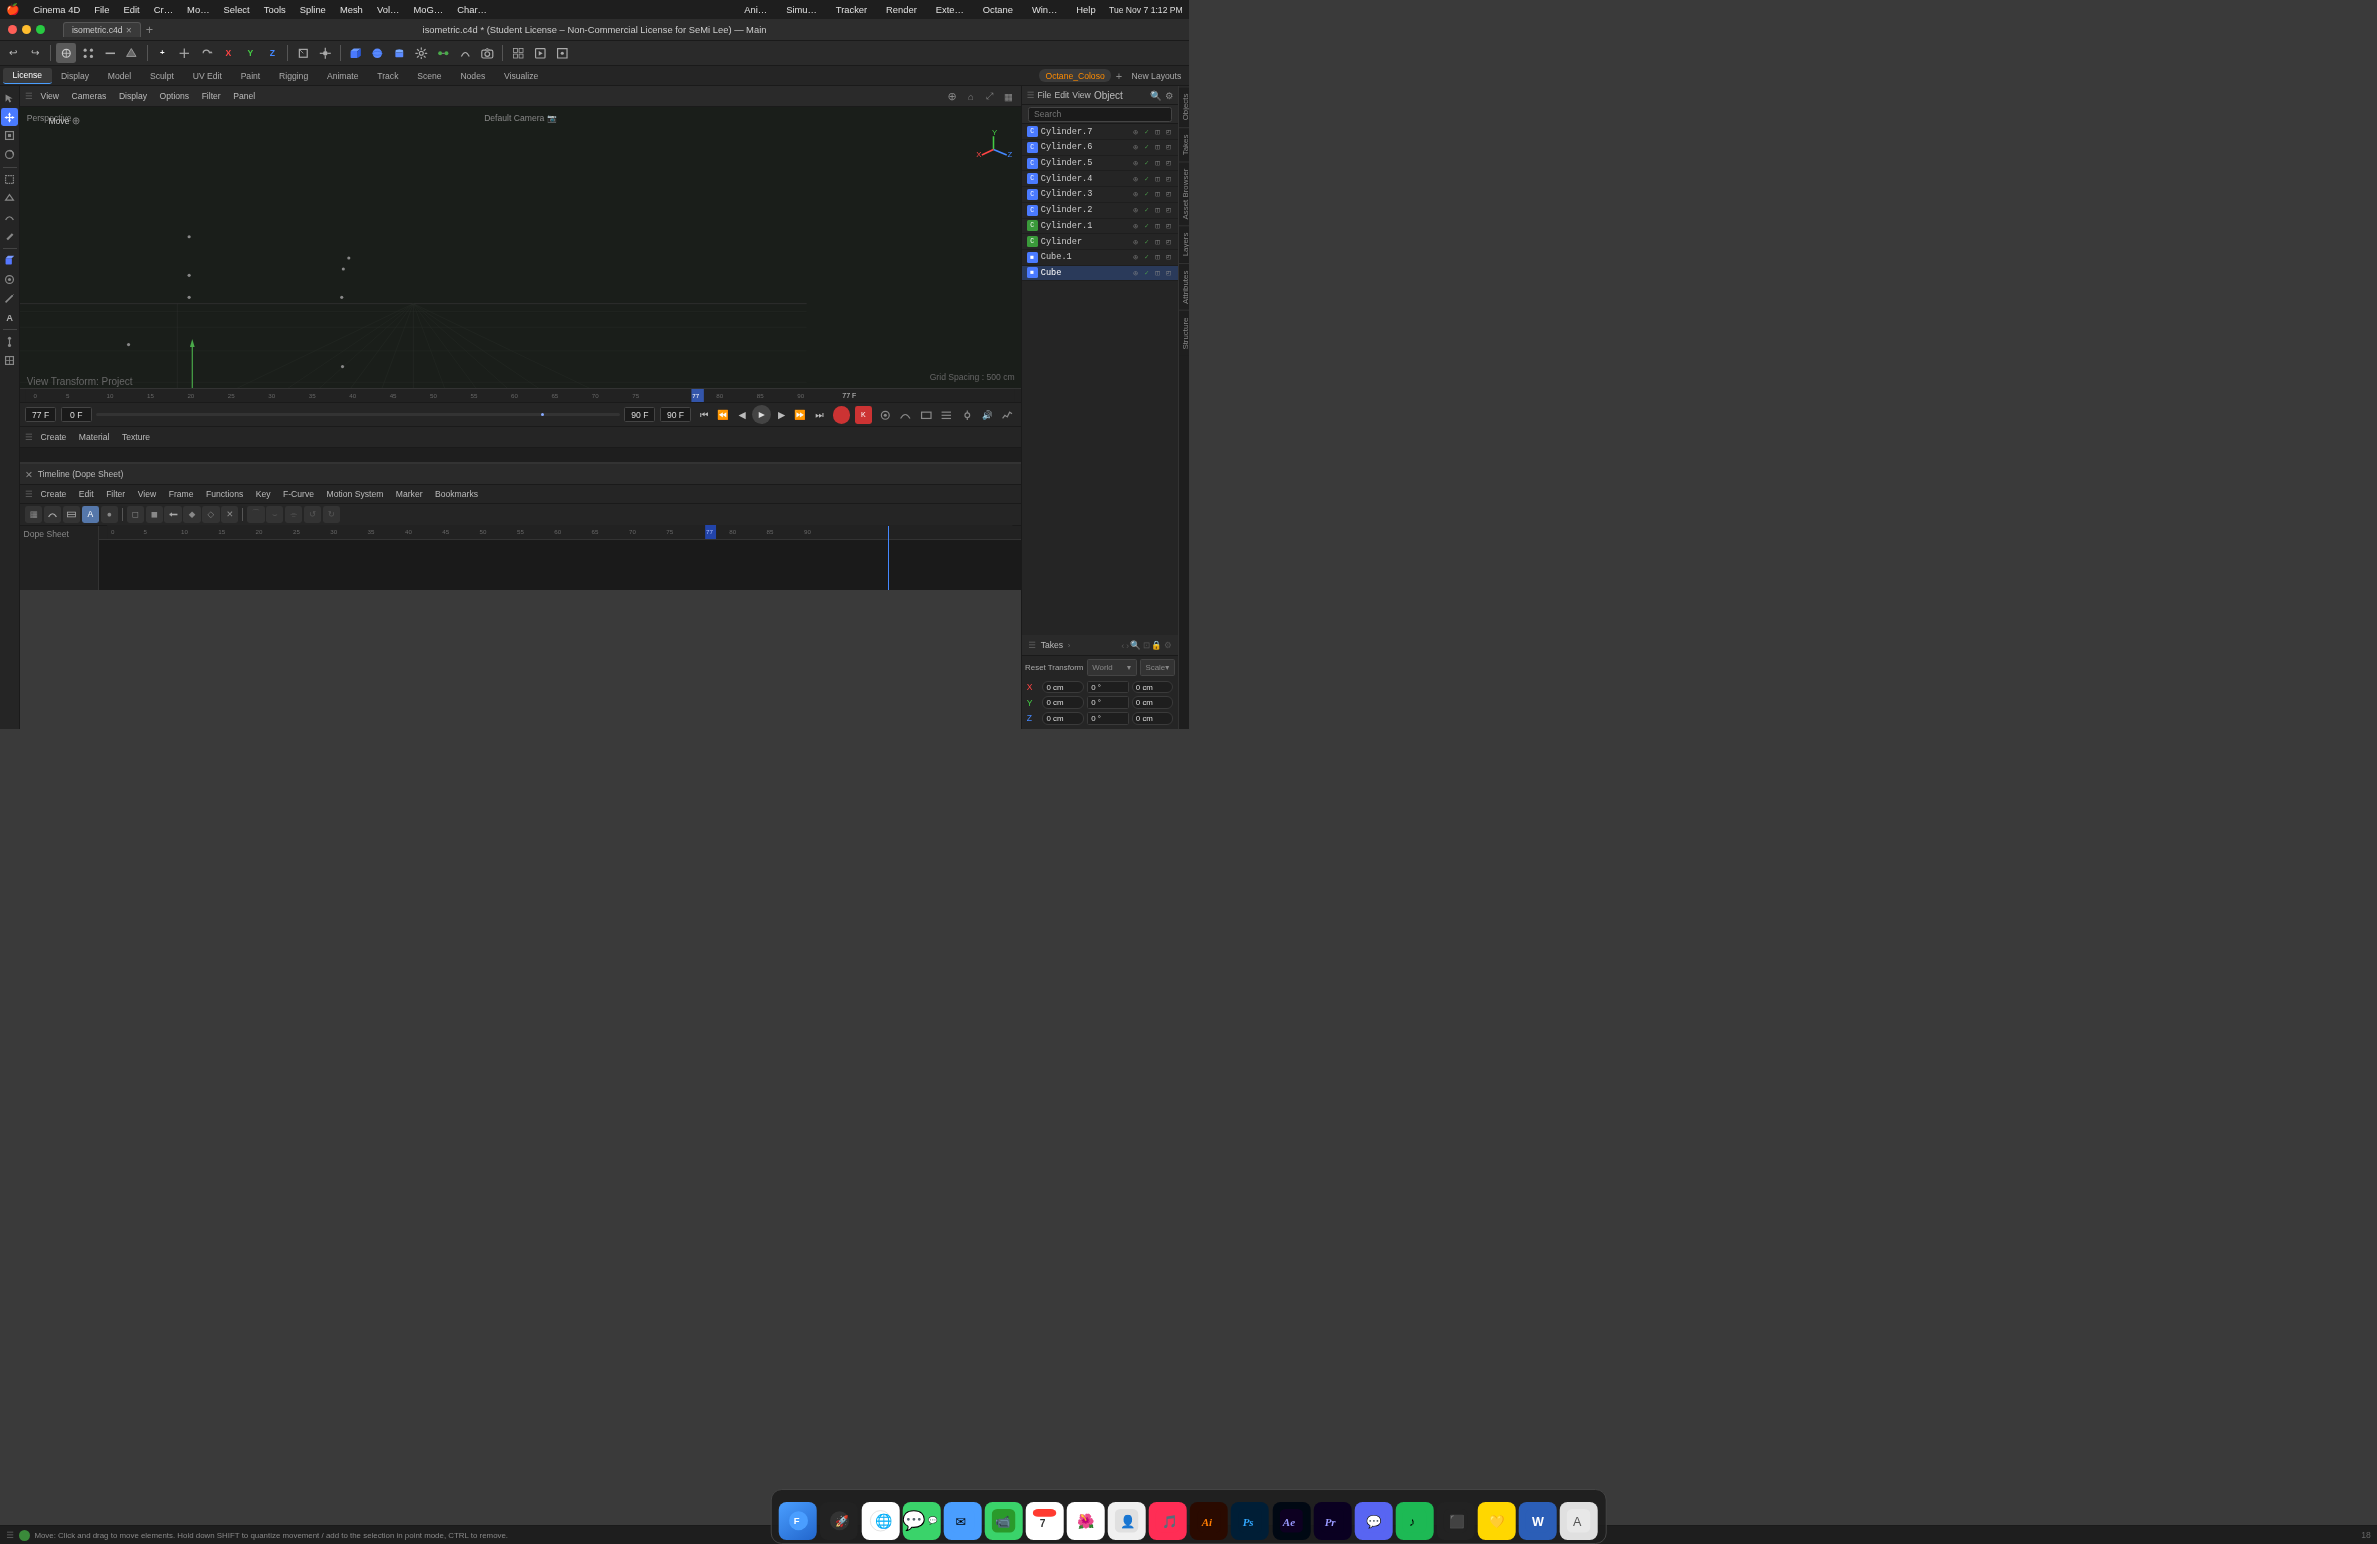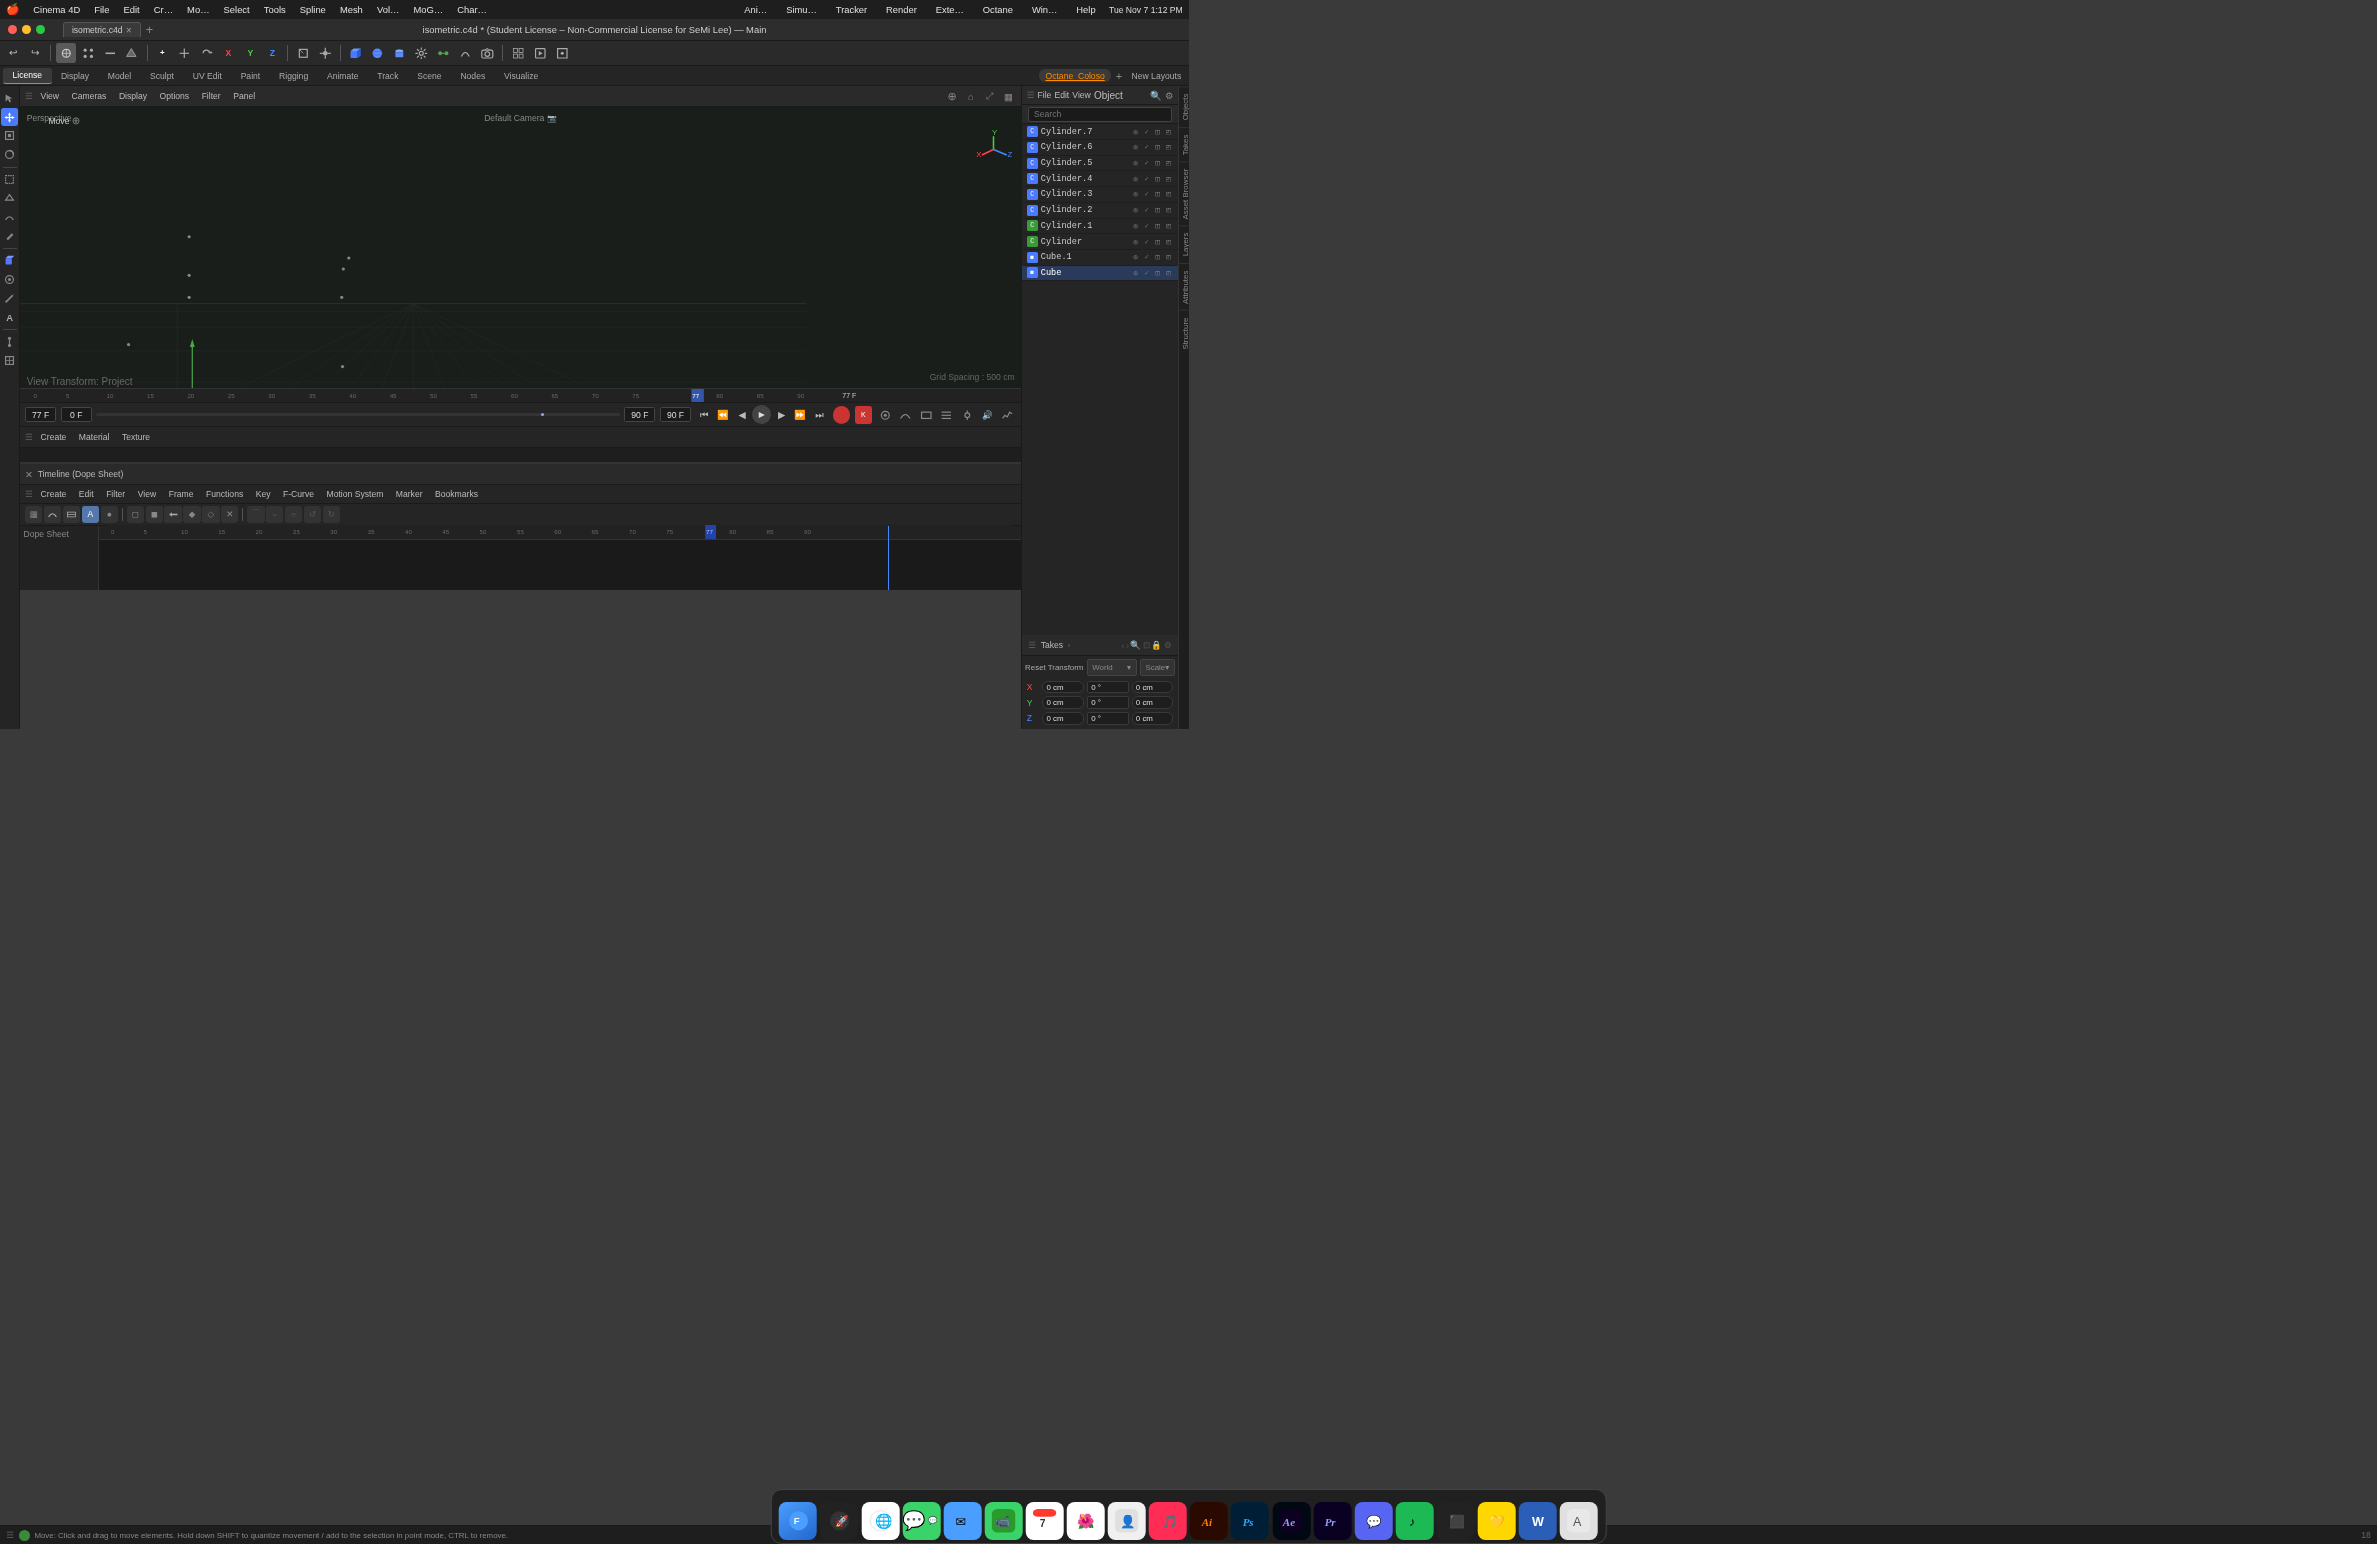--- a/index.html
+++ b/index.html
@@ -136,21 +136,20 @@
       display: flex;
       align-items: center;
       gap: 4.7px;
     }
     .octane-tab {
       background: #3a3a3a;
       color: #ff8c00;
       padding: 1.6px 6.3px;
       border-radius: 6px;
       font-size: 8.6px;
-      text-decoration: underline;
     }
 
     
     #left-toolbar {
       width: 20.4px;
       background: #252525;
       border-right: 0.8px solid #1a1a1a;
       display: flex;
       flex-direction: column;
       align-items: center;

